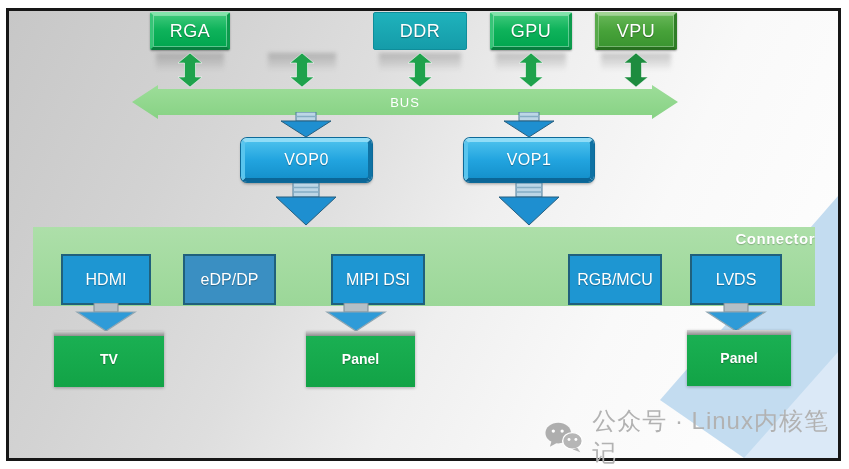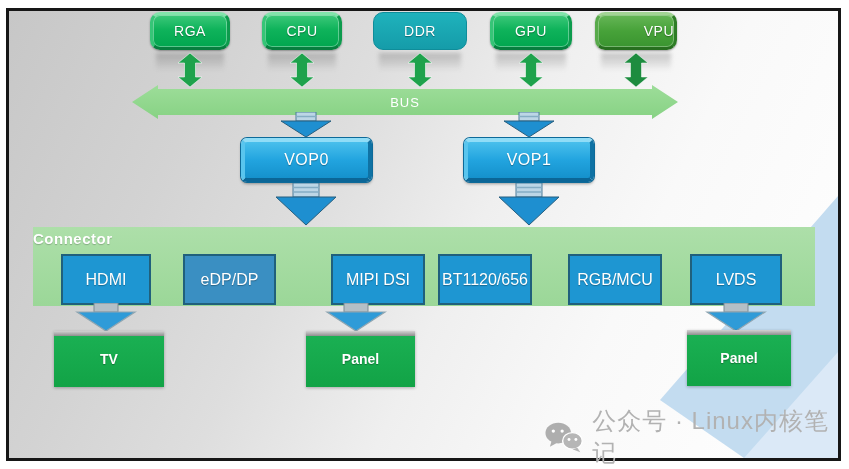--- a/index.html
+++ b/index.html
@@ -13,43 +13,43 @@
     border:3px solid #161616;
     background:
       linear-gradient(115deg, #c7c7c7 0%, #d3d3d3 22%, #dedede 38%, #efefef 55%, #f9f9f9 72%, #ffffff 100%);
   }
   .wedge-svg { position:absolute; left:0; top:0; }
 
   
   .abs { position:absolute; display:flex; align-items:center; justify-content:center; }
 
   
-  .chip { color:#fff; font-size:14px; letter-spacing:.5px; border-radius:10px;
+  .chip { color:#fff; font-size:18px; letter-spacing:.5px; border-radius:2px;
           text-shadow:0 1px 1px rgba(0,0,0,.35); }
   .chip-green { background:linear-gradient(180deg,#3dc97a 0%,#0fb35b 45%,#01a64f 100%);
           border:3px solid; border-color:#82e4ab #0d9b4d #077e3f #36c577;
           box-shadow:inset 0 0 0 1px rgba(255,255,255,.35), 0 1px 2px rgba(0,0,0,.35); }
   .chip-olive { background:linear-gradient(180deg,#66b657 0%,#47a239 50%,#3a9430 100%);
           border:3px solid; border-color:#a2d494 #2e7d26 #276f1f #58aa4b;
-          box-shadow:inset 0 0 0 1px rgba(255,255,255,.3), 0 1px 2px rgba(0,0,0,.35);justify-content:flex-end; }
+          box-shadow:inset 0 0 0 1px rgba(255,255,255,.3), 0 1px 2px rgba(0,0,0,.35); }
   .chip-teal { background:linear-gradient(180deg,#1fb2bc 0%,#159ca9 100%); border:1px solid #0f8d9a; }
 
   .refl { position:absolute; height:18px; filter:blur(2px);
           background:linear-gradient(180deg, rgba(70,70,70,.28), rgba(110,110,110,0)); }
 
   
   .vop { color:#fff; font-size:16px; letter-spacing:.5px; border-radius:6px;
          background:linear-gradient(180deg,#49bfec 0%,#22a4df 50%,#1591cc 100%);
          border:4px solid; border-color:#90ddf7 #0f72a4 #0b6697 #59c5ee;
          box-shadow:0 0 0 1px #0d6a99, 0 2px 3px rgba(0,0,0,.35);
          text-shadow:0 1px 1px rgba(0,0,0,.3); }
 
   
   .band { background:linear-gradient(180deg,#addfa9 0%,#9bd798 100%); }
-  .band-title { position:absolute; left:33px; top:230px; width:782px; text-align:left;
+  .band-title { position:absolute; left:33px; top:230px; width:782px; text-align:right;
                 color:#fff; font-size:15px; font-weight:bold; letter-spacing:.5px;
                 text-shadow:0 1px 1px rgba(0,0,0,.22); }
   .conn-box { color:#fff; font-size:16px; background:#1e96d2; border:2px solid #20607c;
               text-shadow:0 1px 1px rgba(0,0,0,.3); }
   .conn-box.muted { background:#3a8fc2; }
 
   
   .out-box { color:#fff; font-size:14px; background:linear-gradient(180deg,#1bb154 0%,#12a346 100%);
              box-shadow:0 1px 3px rgba(0,0,0,.28); text-shadow:0 1px 1px rgba(0,0,0,.3);font-weight:bold; }
   .out-cap { position:absolute; left:0; top:0; width:100%; height:5px;
@@ -76,23 +76,20 @@
   </svg>
 
   <div class="refl" style="left:156px; top:53px; width:68px;"></div>
   <div class="refl" style="left:268px; top:53px; width:68px;"></div>
   <div class="refl" style="left:379px; top:53px; width:82px;"></div>
   <div class="refl" style="left:496px; top:53px; width:70px;"></div>
   <div class="refl" style="left:601px; top:53px; width:70px;"></div>
 
   <div class="abs chip chip-green" style="left:150px; top:12px; width:80px; height:38px;">
     <span>RGA</span>
-  </div>
-  <div class="abs chip chip-green" style="left:262px; top:12px; width:80px; height:38px;">
-    <span>CPU</span>
   </div>
   <div class="abs chip chip-teal" style="left:373px; top:12px; width:94px; height:38px;">
     <span>DDR</span>
   </div>
   <div class="abs chip chip-green" style="left:490px; top:12px; width:82px; height:38px;">
     <span>GPU</span>
   </div>
   <div class="abs chip chip-olive" style="left:595px; top:12px; width:82px; height:38px;">
     <span>VPU</span>
   </div>
@@ -159,23 +156,20 @@
   <div class="band-title">Connector</div>
 
   <div class="abs conn-box" style="left:61px; top:254px; width:90px; height:51px;">
     <span>HDMI</span>
   </div>
   <div class="abs conn-box muted" style="left:183px; top:254px; width:93px; height:51px;">
     <span>eDP/DP</span>
   </div>
   <div class="abs conn-box" style="left:309px; top:254px; width:94px; height:51px;margin-left:22px;">
     <span>MIPI DSI</span>
-  </div>
-  <div class="abs conn-box" style="left:438px; top:254px; width:94px; height:51px;">
-    <span>BT1120/656</span>
   </div>
   <div class="abs conn-box" style="left:568px; top:254px; width:94px; height:51px;">
     <span>RGB/MCU</span>
   </div>
   <div class="abs conn-box" style="left:690px; top:254px; width:92px; height:51px;">
     <span>LVDS</span>
   </div>
 
   <svg class="abs" style="left:75px; top:303px;" width="62" height="30" viewBox="0 0 62 30">
     <rect x="19" y="0" width="24" height="9" fill="#b4bfc6" stroke="#7c8b93" stroke-width="1"></rect>

